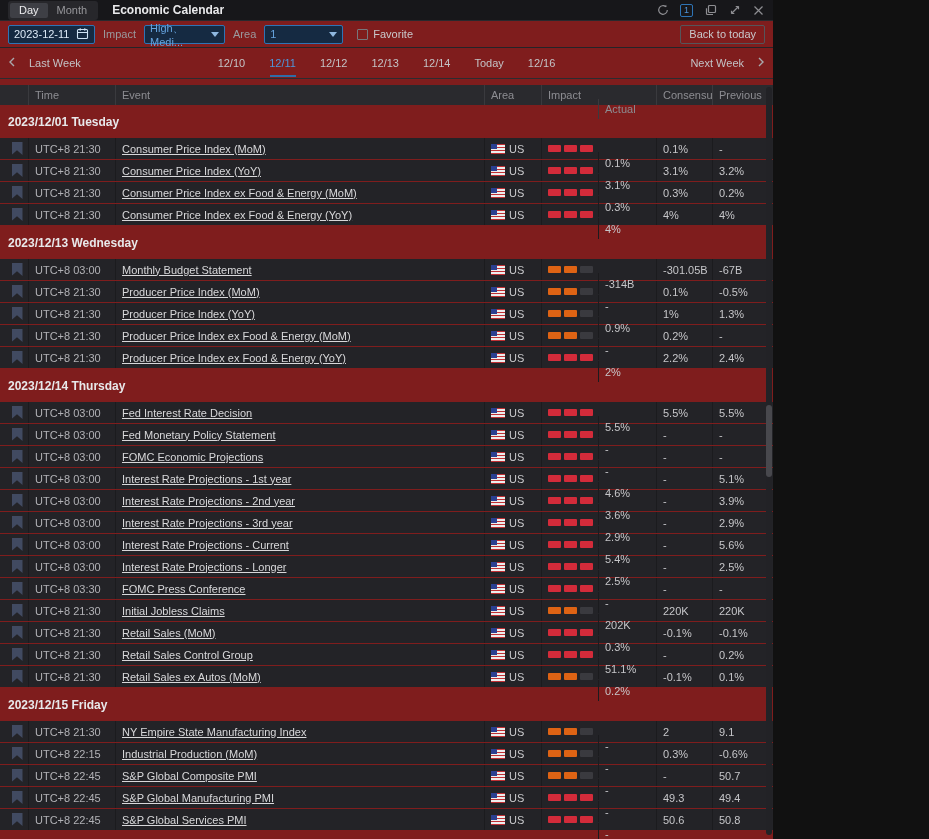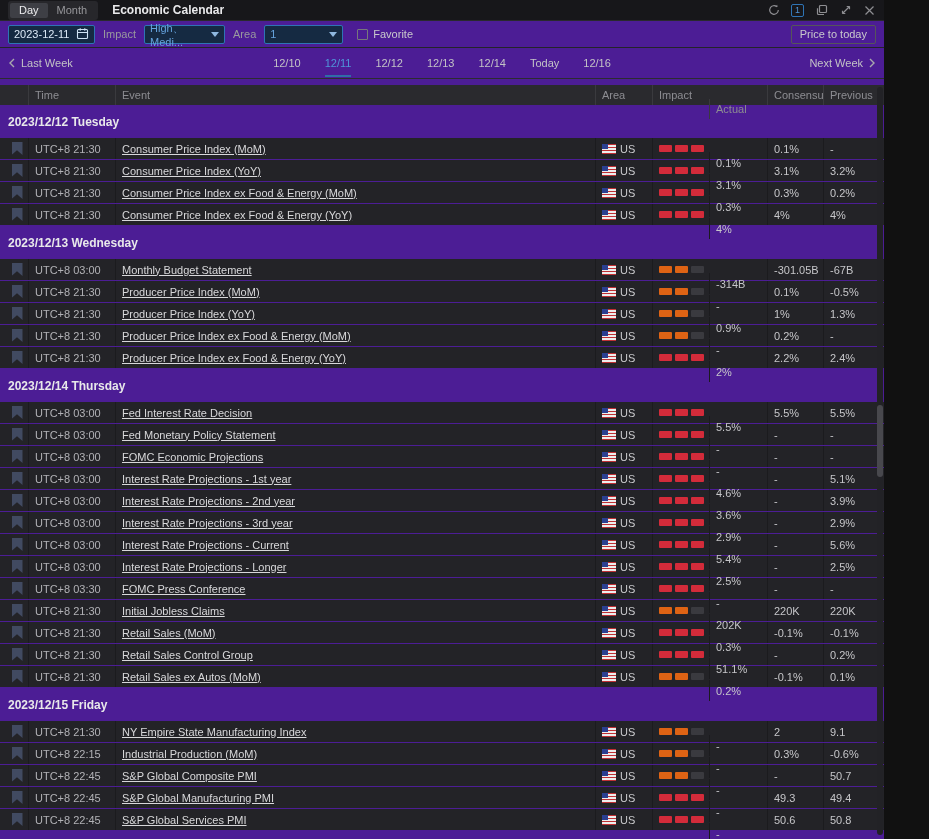--- a/index.html
+++ b/index.html
@@ -1,18 +1,18 @@
 <!DOCTYPE html>
 <html><head>
 <meta charset="utf-8">
 <style>
   * { margin:0; padding:0; box-sizing:border-box; }
   html,body { background:#111; }
   body { font-family:"Liberation Sans","DejaVu Sans",sans-serif; }
-  #app { position:relative; width:884px; height:839px; background:#4c1d95; overflow:hidden; color:#c9c9cc; font-size:11px; }
+  #app { position:relative; width:773px; height:839px; background:#7f1d1d; overflow:hidden; color:#c9c9cc; font-size:11px; }
 
   
   #topbar { height:21px; border-bottom:1px solid #29292d; background:#17171a; display:flex; align-items:center; padding:0 8px; }
   #tab-pill { display:flex; background:#27272b; border-radius:3px; padding:2px; }
   .tab { padding:1px 9px; border-radius:2px; color:#97979b; cursor:pointer; line-height:13px; }
   .tab.active { background:#3e3f45; color:#ececee; }
   #widget-title { margin-left:14px; font-weight:bold; font-size:12px; color:#e9e9eb; }
   #topbar-icons { margin-left:auto; display:flex; align-items:center; gap:11px; }
   .tb-icon { width:13px; height:13px; display:flex; align-items:center; justify-content:center; cursor:pointer; }
   .tb-icon svg { stroke:#8e8e92; fill:none; stroke-width:1.2; }
@@ -26,21 +26,21 @@
   .select { justify-content:space-between; color:#66a3de; }
   #impact-select { width:81px;gap:12px; }
   #area-select { width:79px; }
   .caret { width:0; height:0; border-left:4px solid transparent; border-right:4px solid transparent; border-top:5px solid #8fb8e0; margin-left:5px; }
   #favorite-wrap { display:flex; align-items:center; gap:5px; margin-left:6px; cursor:pointer; }
   #favorite-box { width:11px; height:11px; border:1px solid #77777c; border-radius:1px; background:transparent; }
   #back-btn { margin-left:auto; height:19px; padding:0 8px; border:1px solid #55555a; border-radius:2px; background:transparent; color:#c9c9cc; font-size:11px; display:flex; align-items:center; cursor:pointer; font-family:inherit; }
 
   
   #weeknav { height:31px; border-bottom:1px solid #2c2c30; display:flex; align-items:center; padding:0 8px; position:relative; }
-  .wk-side { display:flex; align-items:center; gap:5px; color:#c3c3c6; cursor:pointer; }
+  .wk-side { display:flex; align-items:flex-start; gap:13px; color:#c3c3c6; cursor:pointer; }
   .wk-side svg { stroke:#a9a9ad; fill:none; stroke-width:1.4; }
   #week-days { position:absolute; left:0; right:0; display:flex; justify-content:center; }
   .wk-day { position:relative; margin:0 9px; padding:8px 3px; color:#c3c3c6; cursor:pointer; }
   .wk-day.active { color:#4f95d9; }
   .wk-day.active::after { content:""; position:absolute; left:50%; transform:translateX(-50%); bottom:0; width:26px; height:2px; background:#2f6da8; }
   #next-week { margin-left:auto; }
 
   
   .cells { display:flex; width:100%; }
   .c-pin{width:28px; display:flex; align-items:center; justify-content:center;}
@@ -129,21 +129,21 @@
     </div>
     <span class="flt-label">Area</span>
     <div class="ctrl select" id="area-select">
       <span>1</span>
       <span class="caret"></span>
     </div>
     <div id="favorite-wrap">
       <span id="favorite-box"></span>
       <span>Favorite</span>
     </div>
-    <button id="back-btn">Price to today</button>
+    <button id="back-btn">Back to today</button>
   </div>
 
   <div id="weeknav">
     <div class="wk-side">
       <svg width="8" height="10" viewBox="0 0 8 10">
           <path d="M6 1L2 5l4 4"></path>
         </svg>
       <span>Last Week</span>
     </div>
     <div id="week-days">
@@ -168,21 +168,21 @@
     <div class="cell c-time">Time</div>
     <div class="cell c-event">Event</div>
     <div class="cell c-area">Area</div>
     <div class="cell c-impact">Impact</div>
     <div class="cell c-actual">Actual</div>
     <div class="cell c-cons">Consensus</div>
     <div class="cell c-prev">Previous</div>
   </div>
 
   <div id="table-body">
-      <div class="group-label">2023/12/12 Tuesday</div>
+      <div class="group-label">2023/12/01 Tuesday</div>
       <div class="row cells">
         <div class="cell c-pin">
           <span class="pin"></span>
         </div>
         <div class="cell c-time t-time">UTC+8 21:30</div>
         <div class="cell c-event t-event">Consumer Price Index (MoM)</div>
         <div class="cell c-area">
           <span class="flag-us"></span>
           <span class="area-txt">US</span>
         </div>

